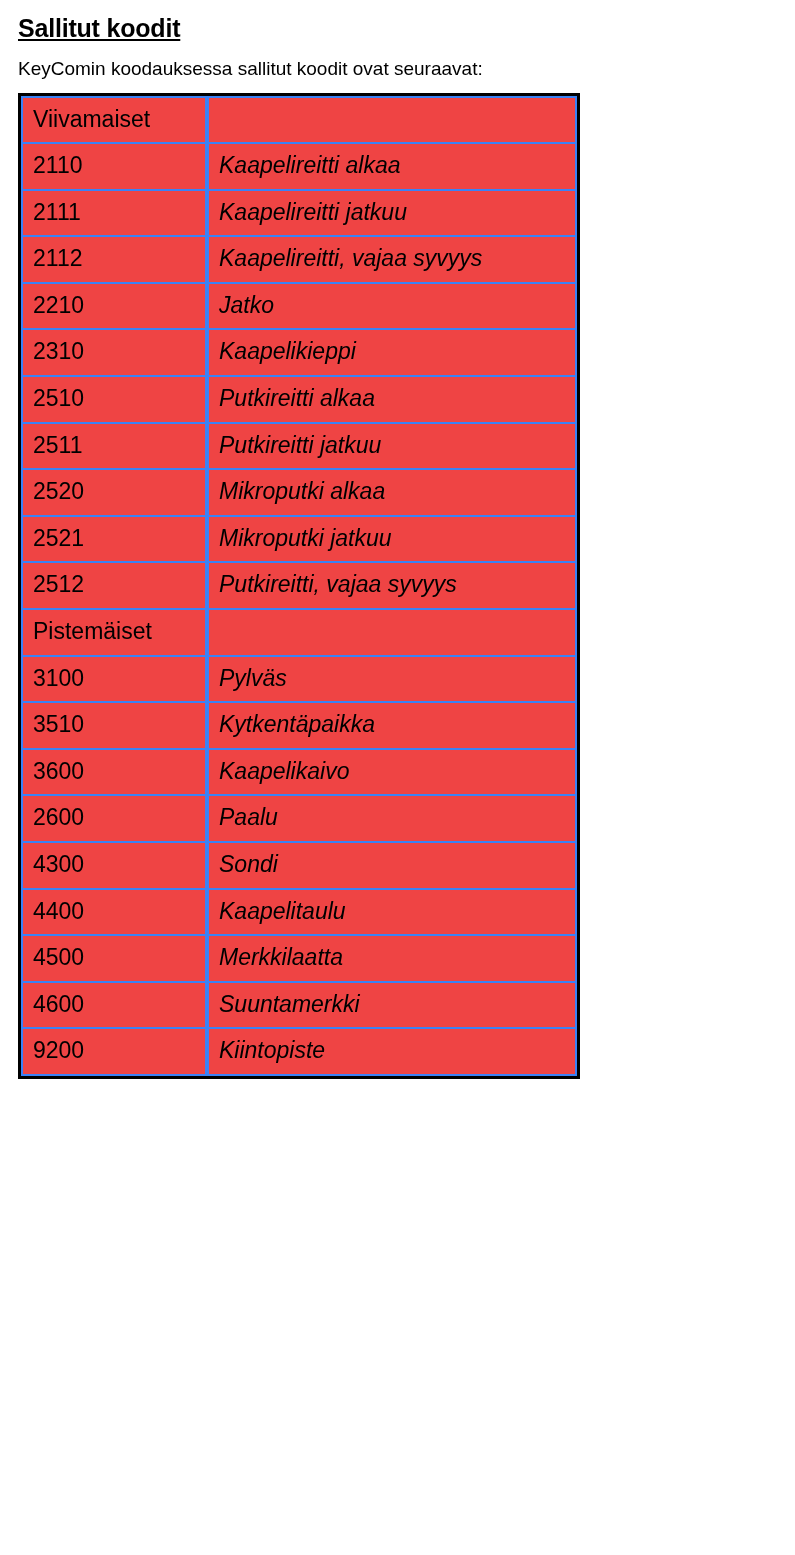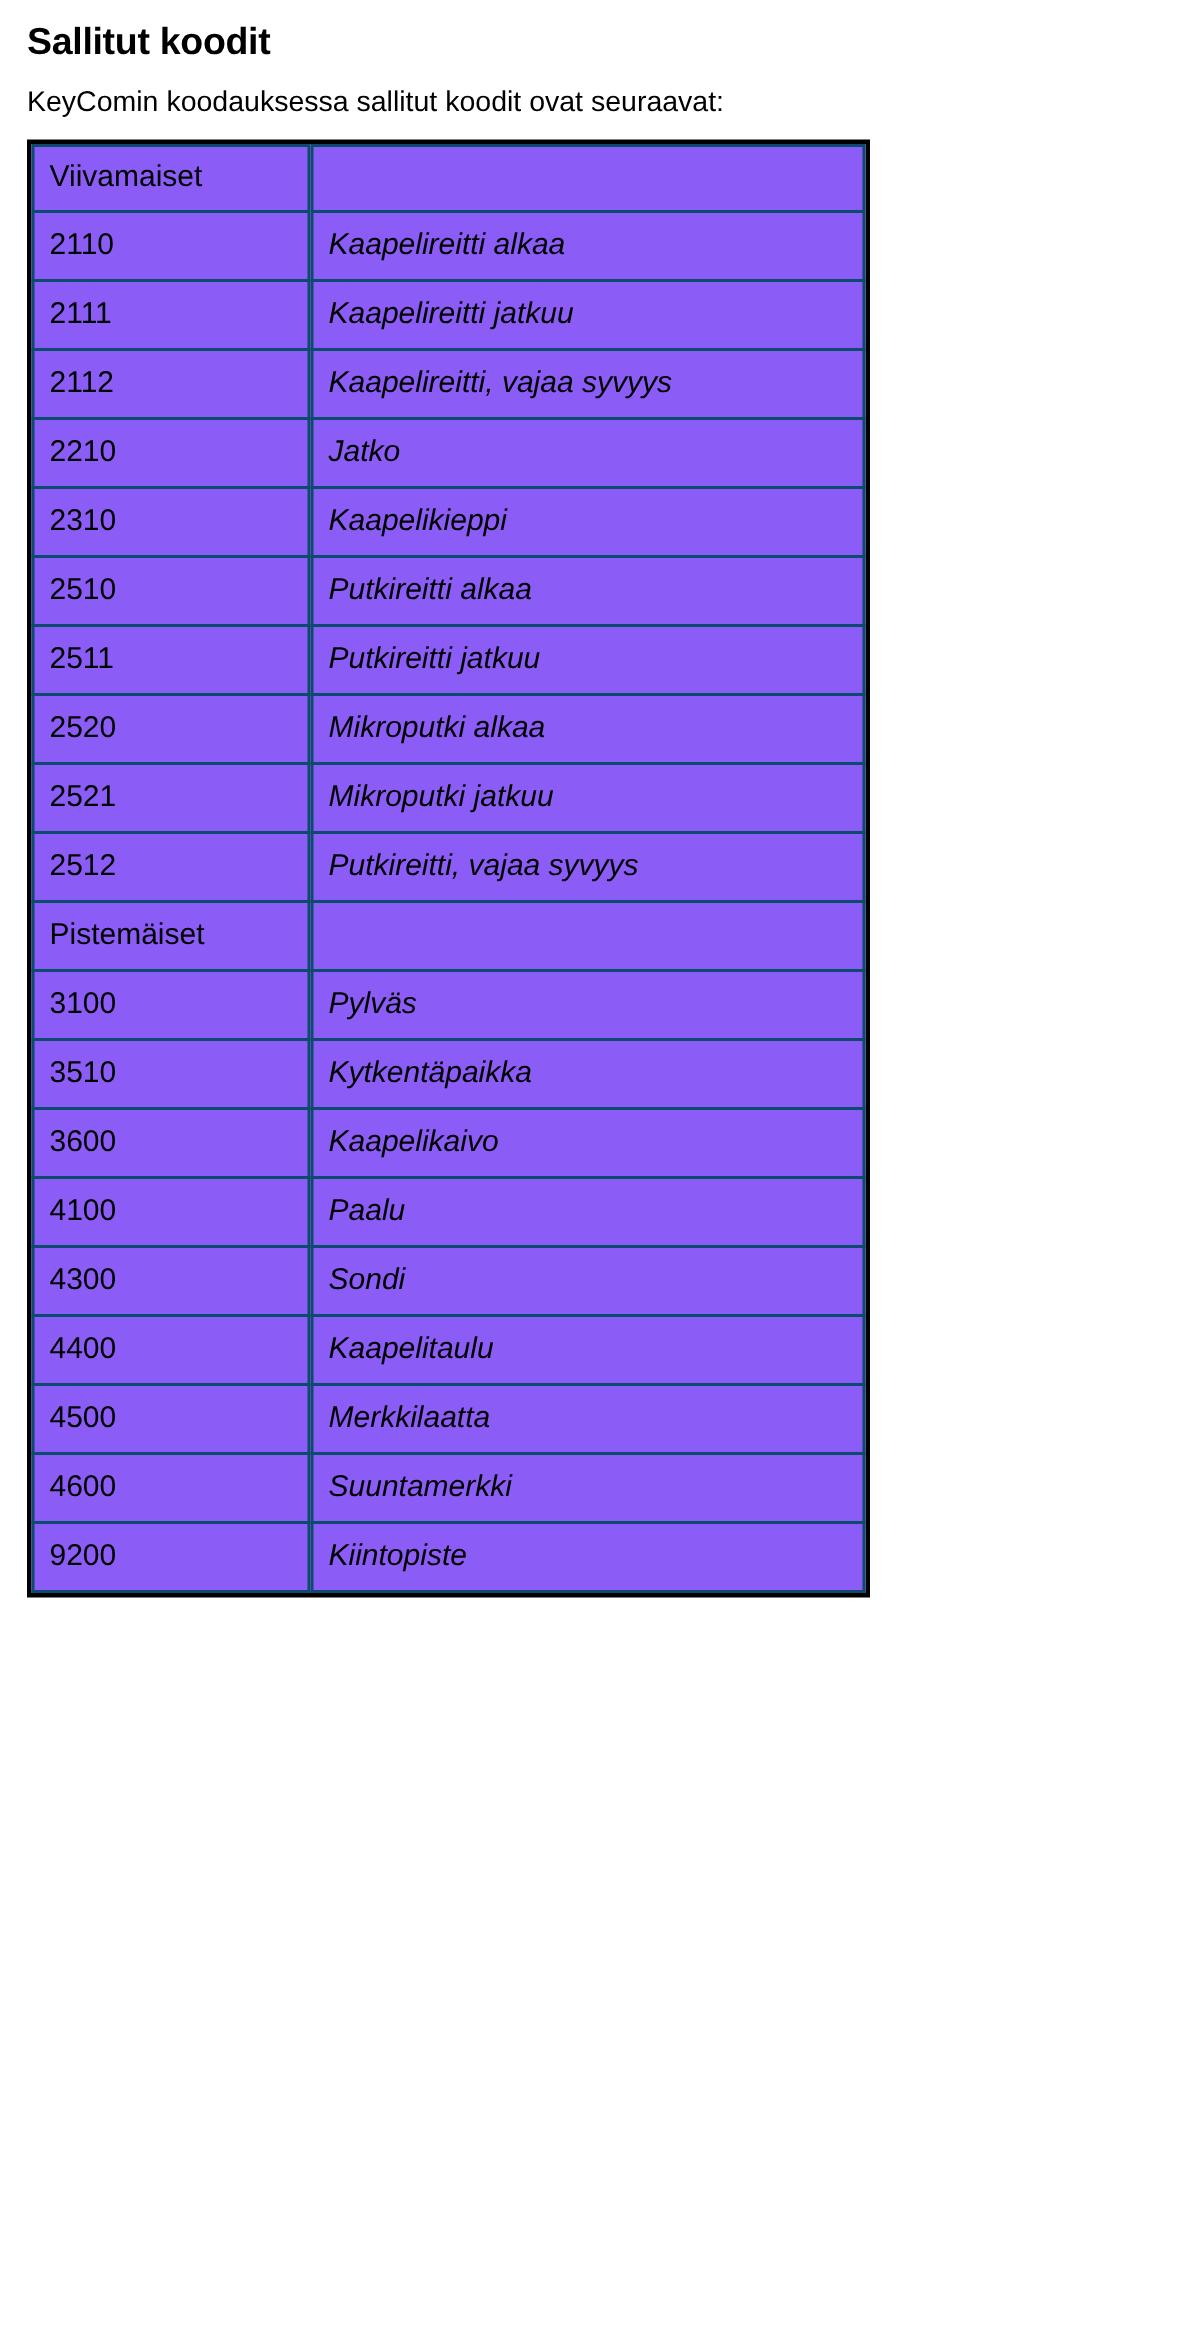--- a/index.html
+++ b/index.html
@@ -17,42 +17,43 @@
   .page {
     padding: 14px 18px 0 18px;
     box-sizing: border-box;
   }
   .page-title {
     font-size: 25px;
     font-weight: bold;
     line-height: 1.15;
     margin: 0 0 14px 0;
     letter-spacing: -0.2px;
+    text-decoration: underline;
   }
   .intro {
     font-size: 19px;
     line-height: 1.25;
     margin: 0 0 12px 0;
   }
   table.codes {
     border-collapse: separate;
     border-spacing: 0;
     width: 560px;
     border: 3px solid #000000;
     table-layout: fixed;
   }
   table.codes td {
-    border: 2px solid #0c4a6e;
-    font-size: 20px;
+    border: 2px solid #3b82f6;
+    font-size: 23px;
     line-height: 1.2;
     padding: 8px 10px 9px 10px;
     height: 46px;
     box-sizing: border-box;
     vertical-align: middle;
-    background: #8b5cf6;
+    background: #ef4444;
   }
   table.codes td.code-cell {
     width: 186px;
   }
   table.codes td.desc-cell {
     width: 370px;
     font-style: italic;
   }
   
   table.codes tr td { border-right-width: 2px; }
@@ -121,21 +122,21 @@
         </tr>
         <tr>
           <td class="code-cell">3510</td>
           <td class="desc-cell">Kytkentäpaikka</td>
         </tr>
         <tr>
           <td class="code-cell">3600</td>
           <td class="desc-cell">Kaapelikaivo</td>
         </tr>
         <tr>
-          <td class="code-cell">4100</td>
+          <td class="code-cell">2600</td>
           <td class="desc-cell">Paalu</td>
         </tr>
         <tr>
           <td class="code-cell">4300</td>
           <td class="desc-cell">Sondi</td>
         </tr>
         <tr>
           <td class="code-cell">4400</td>
           <td class="desc-cell">Kaapelitaulu</td>
         </tr>

